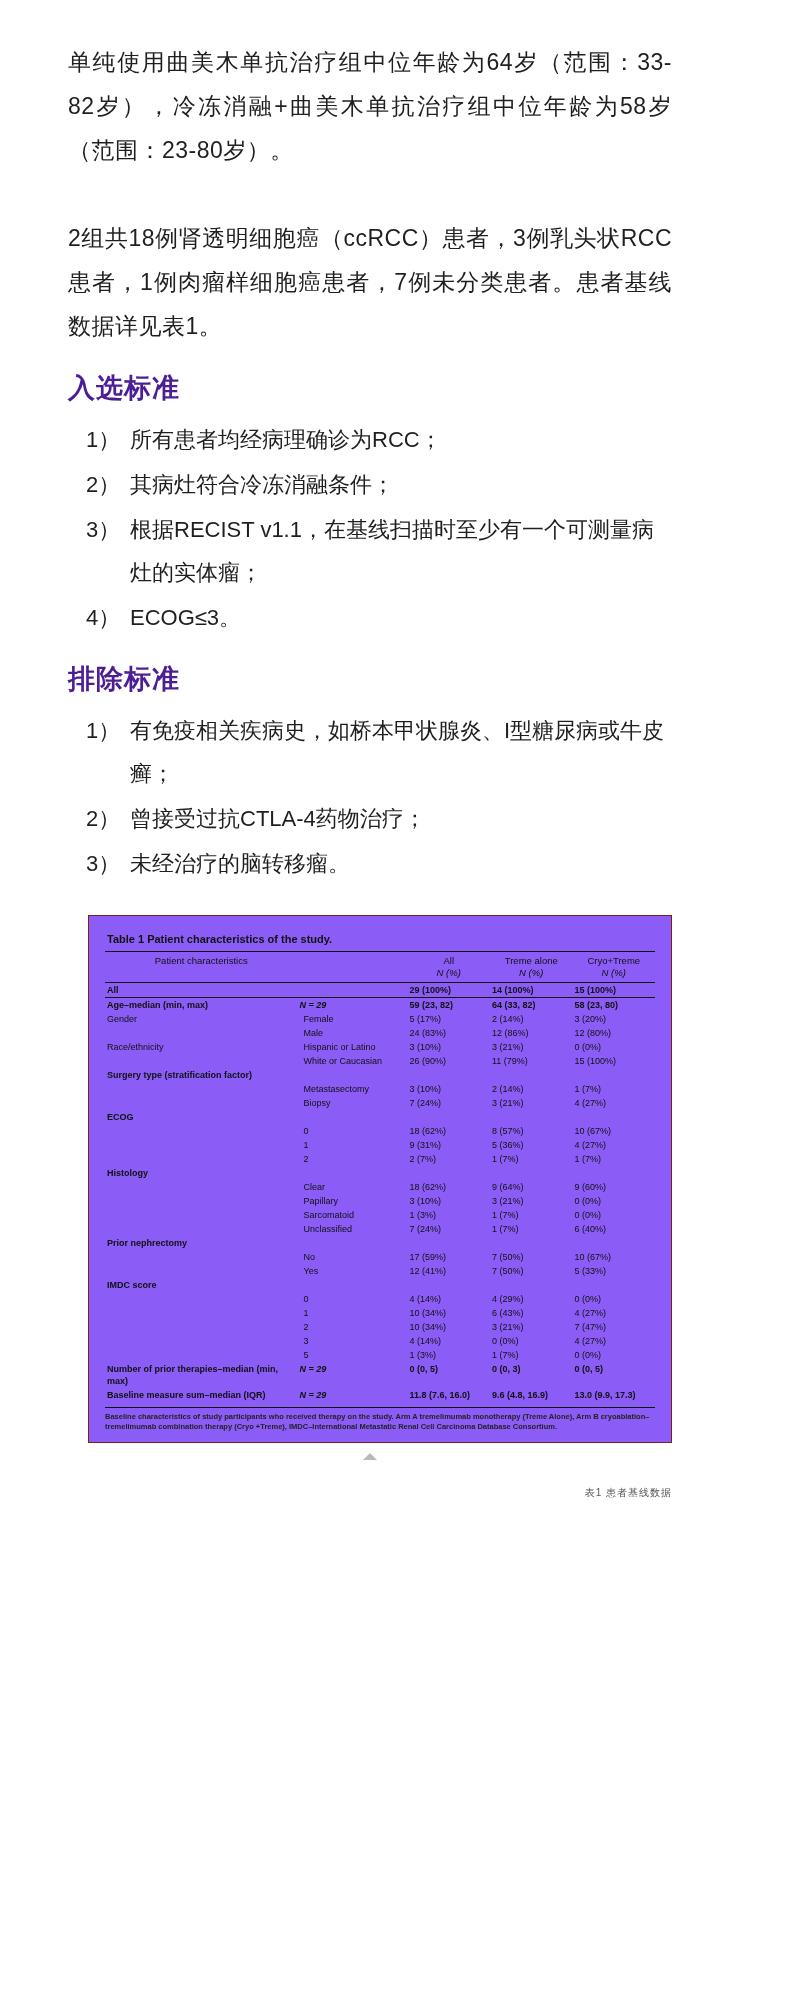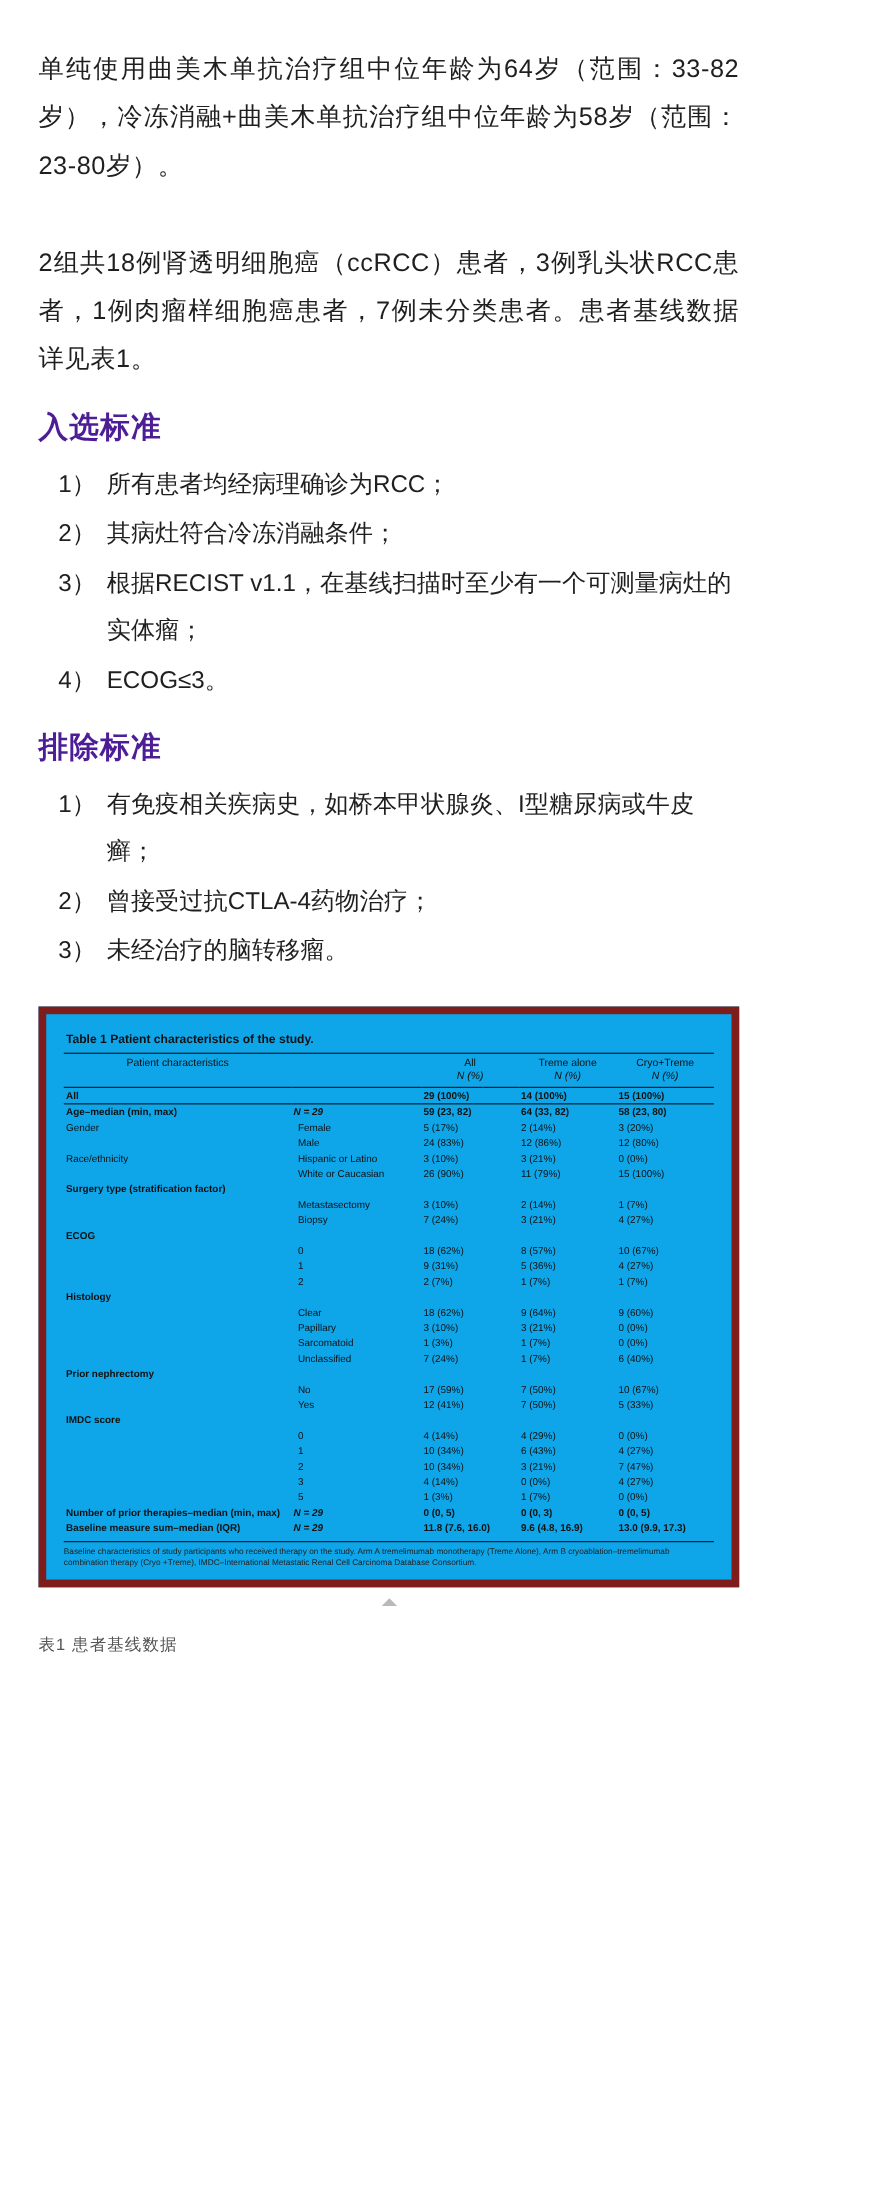--- a/index.html
+++ b/index.html
@@ -9,21 +9,21 @@
   }
   body {
     width: 800px;
     min-height: 2005px;
     font-family: "Liberation Sans", sans-serif;
     color: #222222;
   }
   .page {
     width: 720px;
     box-sizing: border-box;
-    padding: 40px 48px 20px 35px;
+    padding: 40px 48px 20px 68px;
   }
   .para {
     font-size: 23px;
     line-height: 44px;
     letter-spacing: 0.5px;
     color: #1f1f1f;
     margin: 0 0 10px 0;
     text-align: justify;
   }
   .para-gap {
@@ -59,24 +59,25 @@
   .ol-text {
     flex: 1 1 auto;
   }
 
   
   .figure-wrap {
     margin: 30px 0 0 0;
     padding: 0 0 0 0;
   }
   .table-card {
-    background: #0ea5e9;
-    border: 7px solid #7f1d1d;
+    background: #8b5cf6;
+    border: 1px solid #7f1d1d;
     padding: 14px 16px 10px 16px;
     box-sizing: border-box;
+    margin-left: 20px;
   }
   .tbl-caption {
     font-size: 11px;
     font-weight: bold;
     color: #111;
     padding: 3px 0 6px 2px;
     border-bottom: 1.5px solid #111;
   }
   table.stats {
     width: 100%;
@@ -110,24 +111,25 @@
   }
   .allrow td { font-weight: bold; }
   .underline-row td { border-bottom: 1px solid #111; }
   .tbl-foot {
     border-top: 1px solid #111;
     margin-top: 5px;
     padding-top: 4px;
     font-size: 7.5px;
     line-height: 10px;
     color: #222;
+    font-weight: bold;
   }
   .fig-caption {
-    text-align: left;
-    font-size: 15px;
+    text-align: right;
+    font-size: 10px;
     color: #555;
     padding: 26px 0 10px 0;
     letter-spacing: 1px;
   }
   .caret {
     display: block;
     width: 0; height: 0;
     margin: 10px auto 0 auto;
     border-left: 7px solid transparent;
     border-right: 7px solid transparent;

